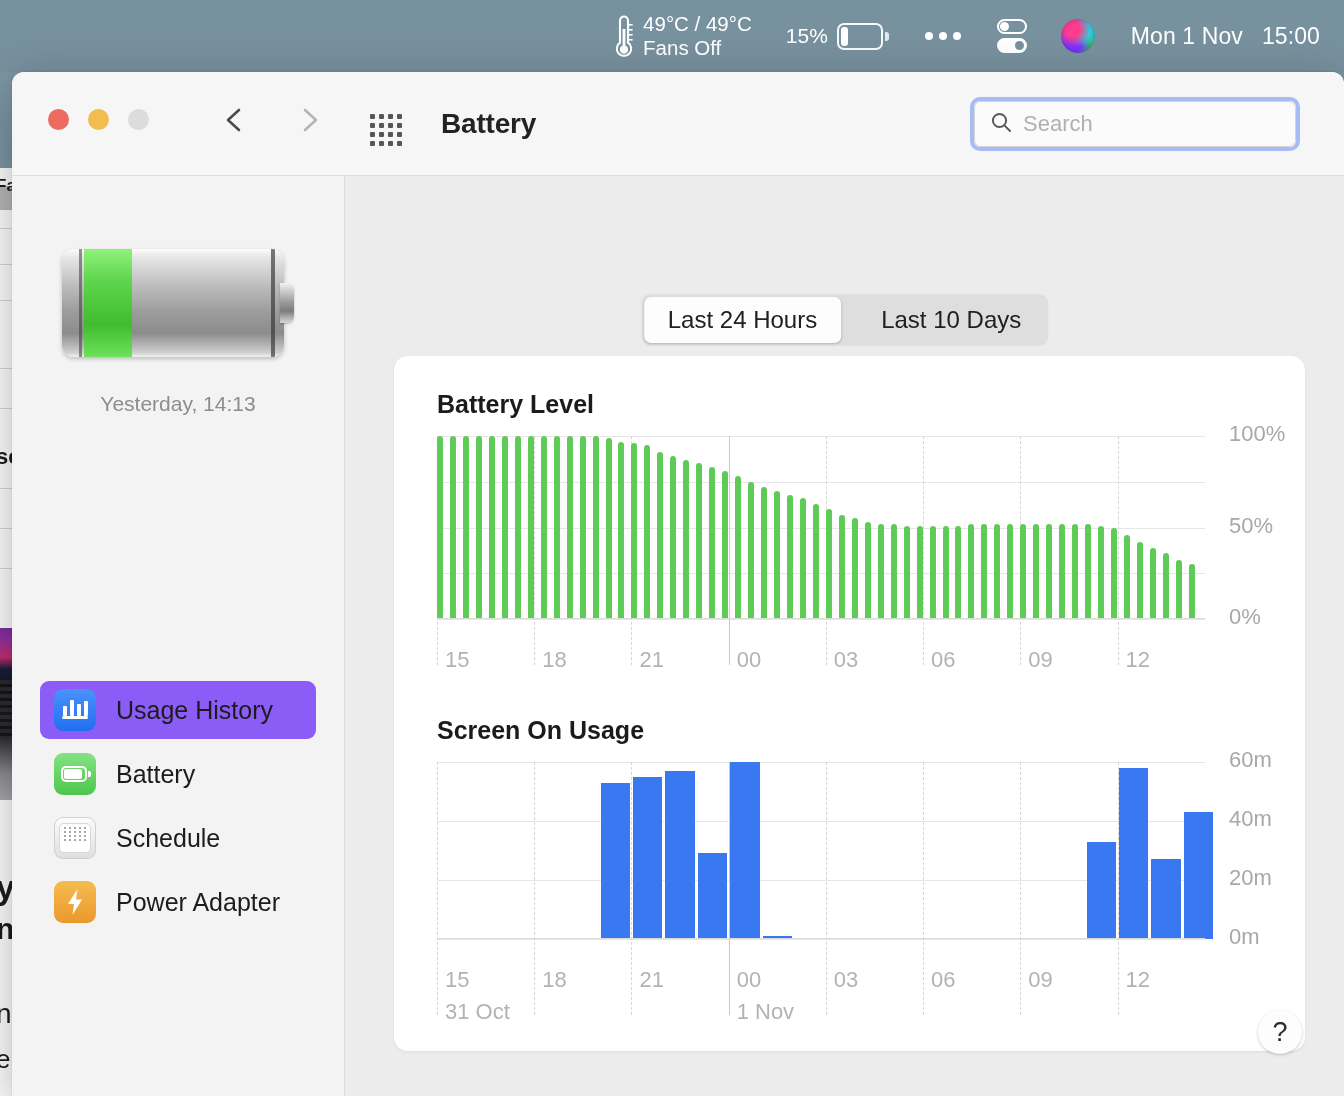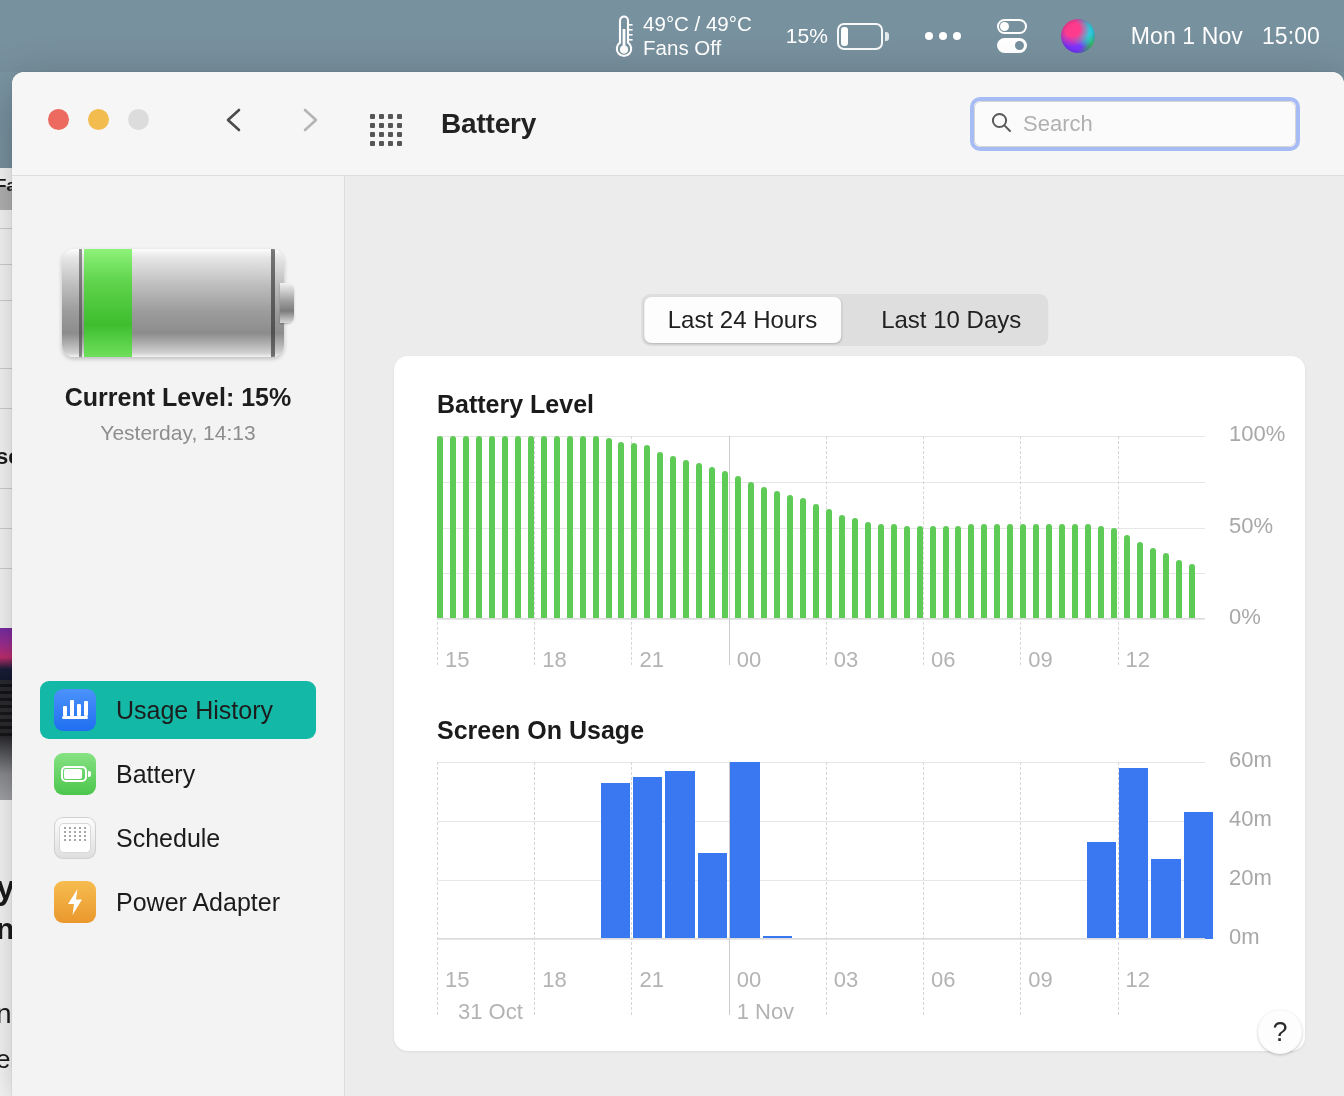--- a/index.html
+++ b/index.html
@@ -211,21 +211,21 @@
   #hero-charged { font-size: 24px; color: #7c7c7c; margin-top: 9px; }
   #hero-when { font-size: 21px; color: #8d8d8d; margin-top: 9px; }
 
   
   #sidenav { position: absolute; left: 0; right: 0; top: 505px; padding: 0 28px; }
   .nav-item {
     display: flex; align-items: center; gap: 20px;
     height: 58px; padding: 0 14px; border-radius: 9px;
     margin-bottom: 6px;
   }
-  .nav-item.active { background: #14b8a6; }
+  .nav-item.active { background: #8b5cf6; }
   .nav-label { font-size: 25px; color: #1c1c1c; }
   .nav-ico { width: 42px; height: 42px; border-radius: 9px; position: relative; flex: 0 0 42px; }
 
   .ico-usage { background: linear-gradient(180deg,#4c92fb,#1f6ff0); }
   .ico-usage .bars { position: absolute; left: 9px; top: 11px; display: flex; align-items: flex-end; gap: 3px; height: 16px; }
   .ico-usage .bars i { width: 4px; background: #fff; border-radius: 1px; display: block; }
   .ico-usage .base { position: absolute; left: 8px; bottom: 12px; width: 26px; height: 3px; background: #fff; border-radius: 2px; }
 
   .ico-batt { background: linear-gradient(180deg,#86e283,#4cc64c); }
   .ico-batt .shell { position: absolute; left: 7px; top: 13px; width: 26px; height: 16px; border: 2.5px solid #fff; border-radius: 5px; }
@@ -434,21 +434,20 @@
         <div id="hero-batt">
           <div class="body-shell">
             <div class="green"></div>
             <div class="seam-l"></div>
             <div class="seam-r"></div>
           </div>
           <div class="nub"></div>
         </div>
 
         <div id="hero-text">
-          <div id="hero-level">Current Level: 15%</div>
           <div id="hero-when">Yesterday, 14:13</div>
         </div>
 
         <div id="sidenav">
 
           <div class="nav-item active">
             <span class="nav-ico ico-usage">
               <span class="bars">
                   <i style="height:10px"></i>
                   <i style="height:16px"></i>
@@ -654,21 +653,21 @@
               </div>
             <div id="usage-xlabs">
                 <div class="xlab" style="left: 51px; top: 251px;">15</div>
                 <div class="xlab" style="left: 148.215px; top: 251px;">18</div>
                 <div class="xlab" style="left: 245.43px; top: 251px;">21</div>
                 <div class="xlab" style="left: 342.646px; top: 251px;">00</div>
                 <div class="xlab" style="left: 439.861px; top: 251px;">03</div>
                 <div class="xlab" style="left: 537.076px; top: 251px;">06</div>
                 <div class="xlab" style="left: 634.291px; top: 251px;">09</div>
                 <div class="xlab" style="left: 731.506px; top: 251px;">12</div>
-                <div class="xsub" style="left: 64px; top: 283px;">31 Oct</div>
+                <div class="xsub" style="left: 51px; top: 283px;">31 Oct</div>
                 <div class="xsub" style="left: 342.646px; top: 283px;">1 Nov</div>
               </div>
           </div>
 
         </div>
 
         <div id="help-btn">?</div>
 
       </div>
     </div>

